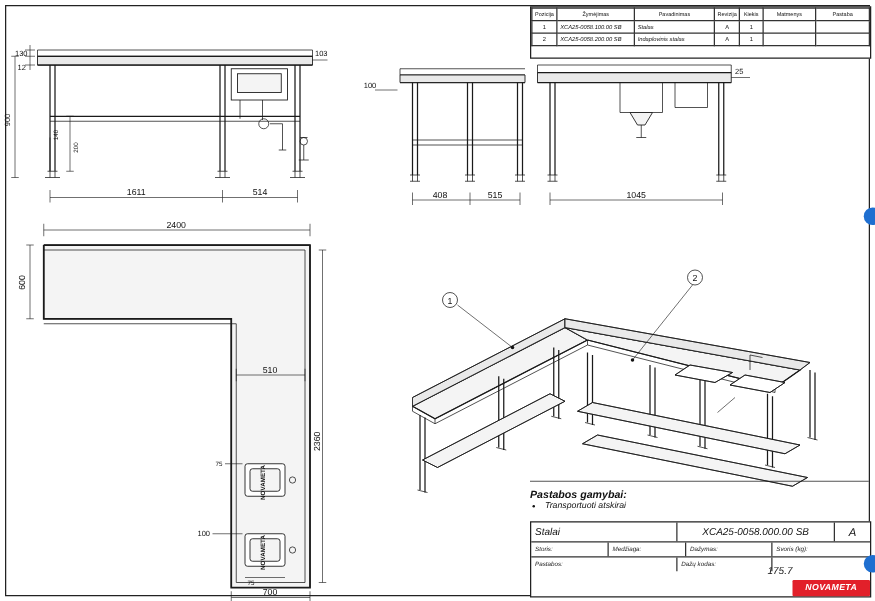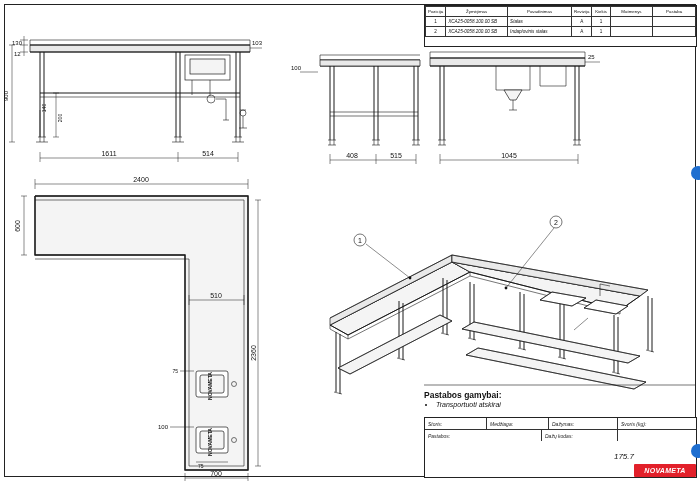--- a/index.html
+++ b/index.html
@@ -60,21 +60,21 @@
   .tb-main{height:15px;}
   .tb-sub{height:11px;}
   .tb-name{width:110px;font-size:8px;font-style:italic;}
   .tb-code{flex:1;font-size:8px;font-style:italic;text-align:center;justify-content:center;}
   .tb-rev{width:22px;justify-content:center;font-size:9px;font-style:italic;}
   .tb-l{border-right:0.5px solid #333;}
   .sm-label{font-size:5px;font-style:italic;color:#222;}
   .notes{
     position:absolute;left:424px;top:390px;width:271px;height:26px;
   }
-  .notes h4{margin:0;font-size:8.5px;font-weight:bold;}
+  .notes h4{margin:0;font-size:8.5px;font-style:italic;font-weight:bold;}
   .notes li{font-size:7px;font-style:italic;margin-left:2px;}
   .notes ul{margin:1px 0 0 10px;padding:0;}
   .logo{
     position:absolute;right:4px;bottom:4px;width:62px;height:13px;
     background:#e2202a;color:#fff;font-size:7px;font-weight:bold;font-style:italic;
     display:flex;align-items:center;justify-content:center;letter-spacing:0.3px;
     border-radius:1px;
   }
   .bluedot{
     position:absolute;width:14px;height:14px;border-radius:50%;background:#1f6fd0;
@@ -418,20 +418,25 @@
   </div>
 
   <div class="notes">
     <h4>Pastabos gamybai:</h4>
     <ul>
       <li>Transportuoti atskirai</li>
     </ul>
   </div>
 
   <div class="title-block">
+    <div class="tb-row tb-main">
+      <div class="tb-cell tb-name tb-l">Stalai</div>
+      <div class="tb-cell tb-code tb-l">XCA25-0058.000.00 SB</div>
+      <div class="tb-cell tb-rev">A</div>
+    </div>
     <div class="tb-row tb-sub">
       <div class="tb-cell tb-l sm-label" style="width:55px">Storis:</div>
       <div class="tb-cell tb-l sm-label" style="width:55px">Medžiaga:</div>
       <div class="tb-cell tb-l sm-label" style="flex:1">Dažymas:</div>
       <div class="tb-cell sm-label" style="width:72px;flex-direction:column;align-items:flex-start;justify-content:center">
         <span>Svoris (kg):</span>
       </div>
     </div>
     <div class="tb-row tb-sub">
       <div class="tb-cell tb-l sm-label" style="width:110px">Pastabos:</div>

